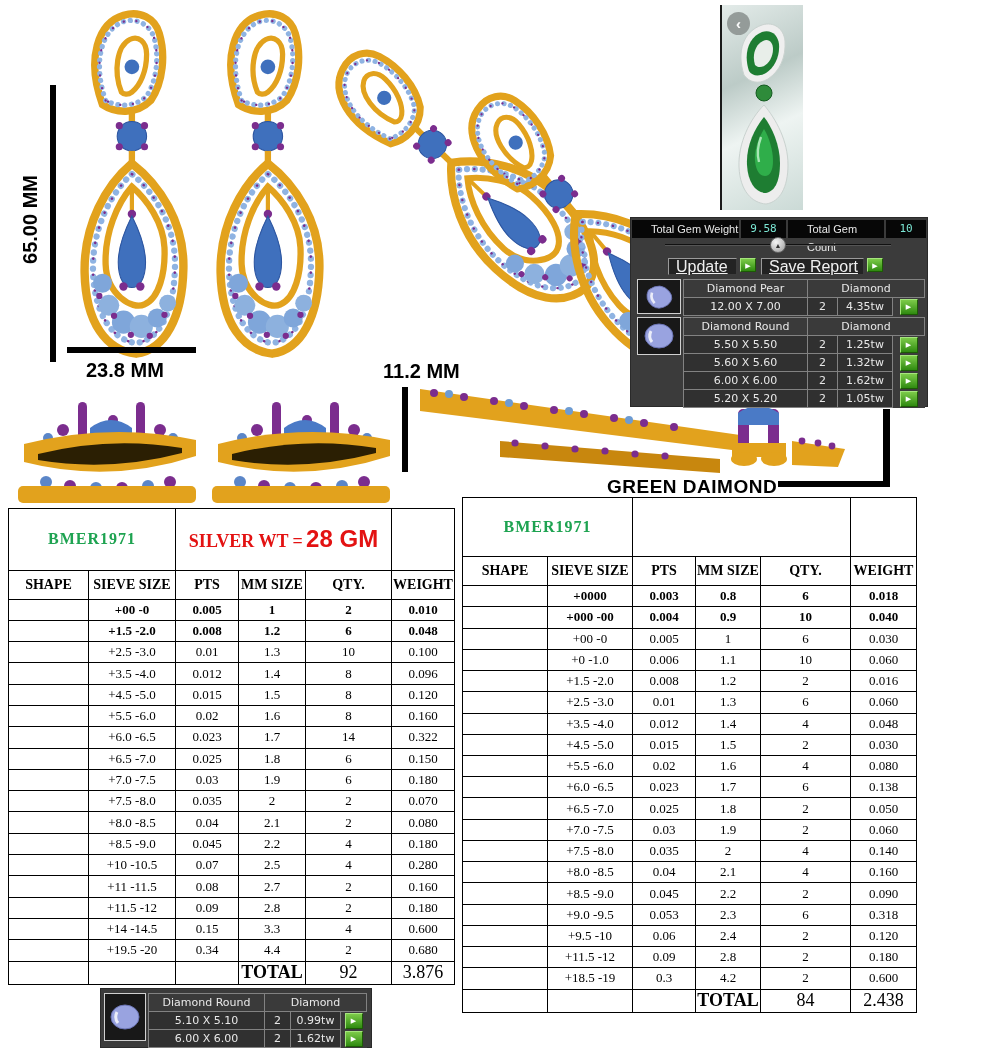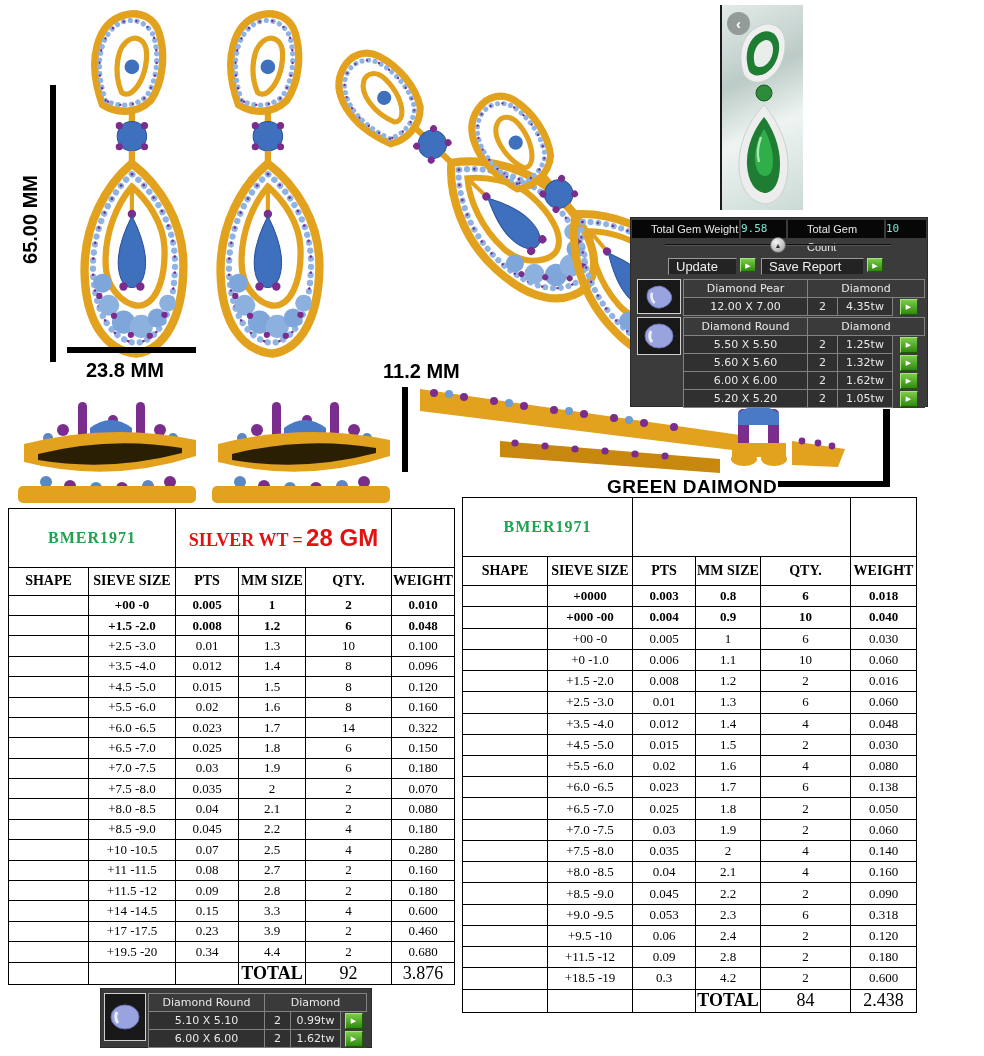--- a/index.html
+++ b/index.html
@@ -17,27 +17,27 @@
          border-left:2px solid #1a1a1a;overflow:hidden;}
   .photo svg{position:absolute;left:0;top:0;}
   .back-btn{position:absolute;left:5px;top:7px;width:23px;height:23px;border-radius:50%;
             background:#8f9694;opacity:.92;color:#fff;display:flex;align-items:center;justify-content:center;
             font-size:15px;font-weight:bold;cursor:pointer;}
 
   
   .gem-panel{background:#3b3b3b;box-shadow:0 0 0 1px #2a2a2a inset;}
   .gem-panel > *{position:absolute;box-sizing:border-box;}
   .pbox{height:18px;background:#070707;color:#e8e8e8;font-size:11px;line-height:18px;padding-left:19px;}
-  .pvalue{color:#7ce9d6;padding-left:0;font-family:"DejaVu Sans Mono",monospace;font-size:11px;}
+  .pvalue{color:#7ce9d6;text-align:center;padding-left:0;font-family:"DejaVu Sans Mono",monospace;font-size:11px;}
   .slider-line{height:2px;background:#111;border-bottom:1px solid #555;}
   .slider-handle{width:16px;height:16px;border-radius:50%;background:radial-gradient(circle at 35% 30%,#f5f5f5,#9a9a9a);
                  border:1px solid #666;display:flex;align-items:center;justify-content:center;
                  font-size:7px;color:#333;cursor:pointer;}
   .pbtn{height:17px;background:#232323;border:1px solid #9a9a9a;border-right-color:#3c3c3c;border-bottom-color:#3c3c3c;
-        color:#f0f0f0;font-size:13px;line-height:15px;padding-left:7px;cursor:pointer;}
+        color:#f0f0f0;font-size:16px;line-height:15px;padding-left:7px;cursor:pointer;text-decoration:underline;}
   .gbtn{display:inline-block;width:16px;height:14px;
         background:linear-gradient(#7ccb49,#2f8a10);border:1px solid #1c5b05;
         border-top-color:#a5e57d;border-left-color:#a5e57d;
         color:#fff;font-size:7px;line-height:14px;text-align:center;cursor:pointer;}
   .gbtn-abs{position:absolute;}
   .gem-icon-box{width:44px;border:1px solid #d0d0d0;background:#181818;display:flex;align-items:center;justify-content:center;}
   .gem-table{position:absolute;border-collapse:collapse;table-layout:fixed;
              font-family:"DejaVu Sans",sans-serif;font-size:11px;color:#e8e8e8;}
   .gem-table td{border:1px solid #828282;background:#303030;height:17px;text-align:center;
                 padding:0;overflow:hidden;white-space:nowrap;}
@@ -456,28 +456,20 @@
         <tr>
           <td></td>
           <td>+14 -14.5</td>
           <td>0.15</td>
           <td>3.3</td>
           <td>4</td>
           <td>0.600</td>
         </tr>
         <tr>
           <td></td>
-          <td>+17 -17.5</td>
-          <td>0.23</td>
-          <td>3.9</td>
-          <td>2</td>
-          <td>0.460</td>
-        </tr>
-        <tr>
-          <td></td>
           <td>+19.5 -20</td>
           <td>0.34</td>
           <td>4.4</td>
           <td>2</td>
           <td>0.680</td>
         </tr>
       </tbody>
     <tbody>
         <tr class="total-row">
       <td></td>

